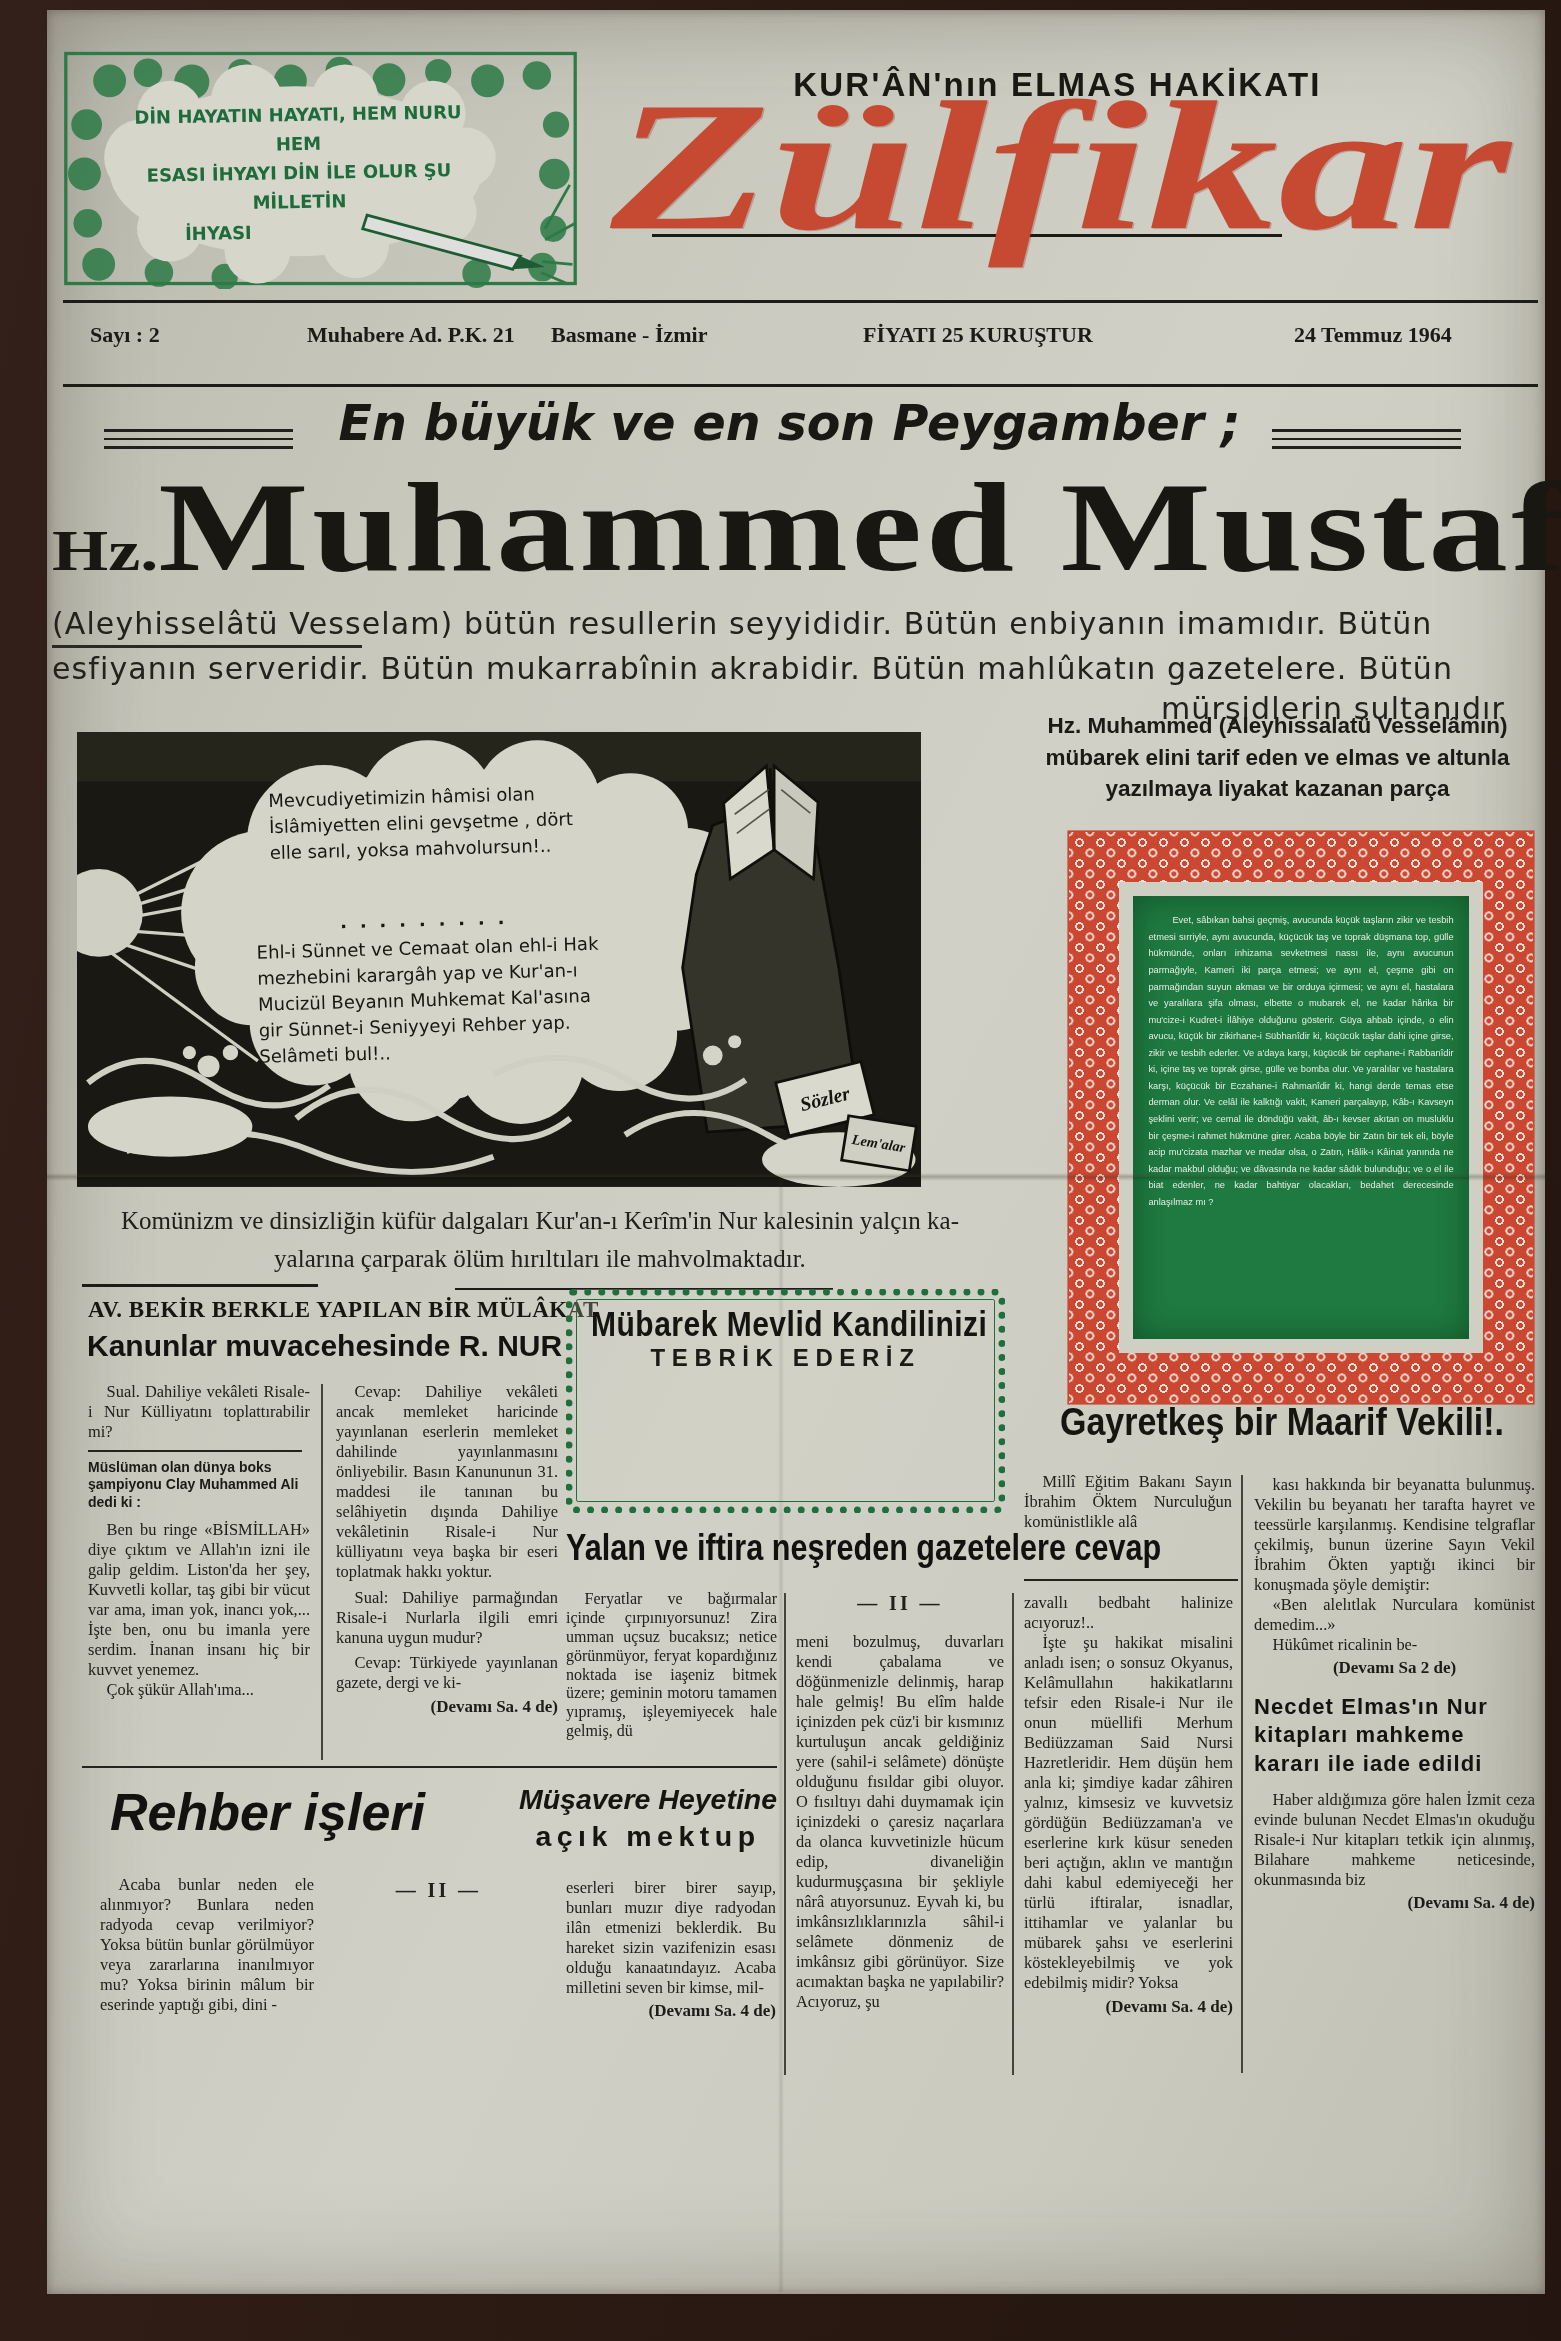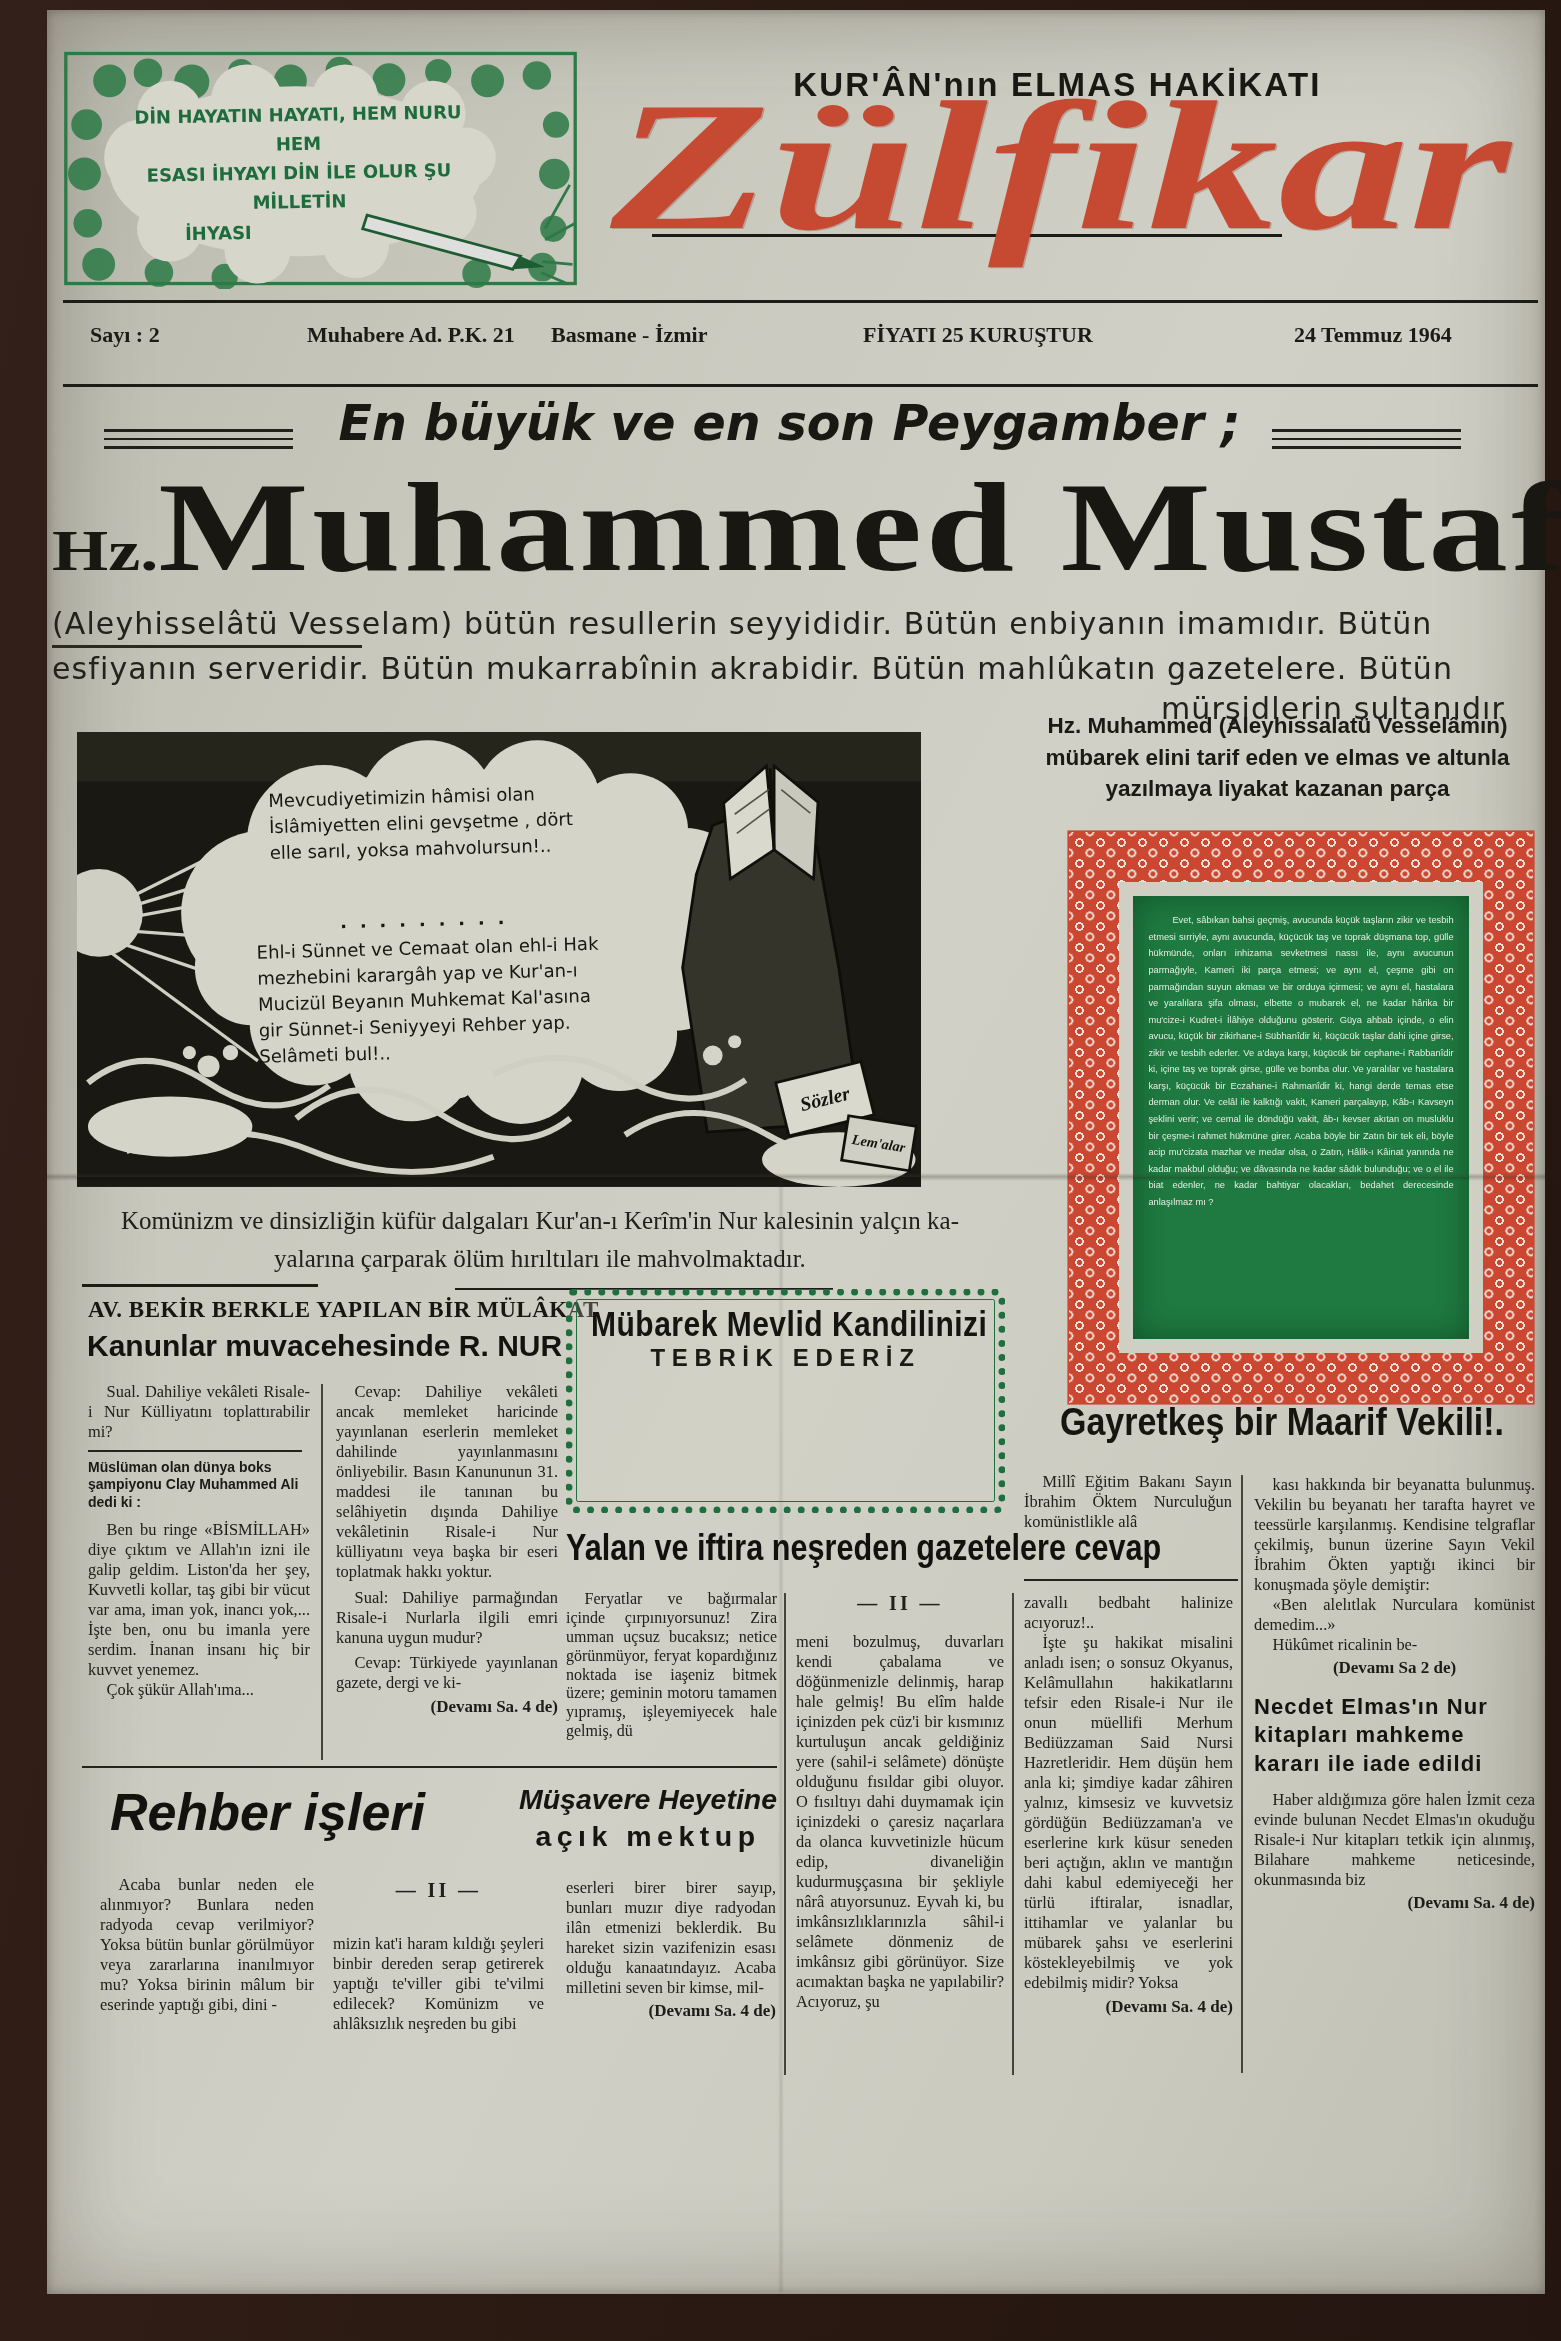--- a/index.html
+++ b/index.html
@@ -309,21 +309,20 @@
   <div class="abs diytitle" style="left:110px;top:1786px;">Rehber işleri</div>
   <div class="abs" style="left:518px;top:1782px;width:260px;">
     <div class="musavere1">Müşavere Heyetine</div>
     <div class="musavere2">açık mektup</div>
   </div>
   <div class="abs clip" style="left:100px;top:1875px;width:214px;height:211px;">
     <div class="body ind">Acaba bunlar neden ele alınmıyor? Bunlara neden radyoda cevap verilmiyor? Yoksa bütün bunlar görülmüyor veya zararlarına inanılmıyor mu? Yoksa birinin mâlum bir eserinde yaptığı gibi, dini -</div>
   </div>
   <div class="abs clip" style="left:333px;top:1880px;width:211px;height:206px;">
     <div class="marker">— II —</div>
-    <div class="body" style="margin-top:34px;">mizin kat'i haram kıldığı şeyleri binbir dereden serap getirerek yaptığı te'viller gibi te'vilmi edilecek? Komünizm ve ahlâksızlık neşreden bu gibi</div>
   </div>
   <div class="abs clip" style="left:566px;top:1878px;width:210px;height:208px;">
     <div class="body">eserleri birer birer sayıp, bunları muzır diye radyodan ilân etmenizi beklerdik. Bu hareket sizin vazifenizin esası olduğu kanaatındayız. Acaba milletini seven bir kimse, mil-</div>
     <div class="devami">(Devamı Sa. 4 de)</div>
   </div>
 
 </div>
 
 
 </body></html>

